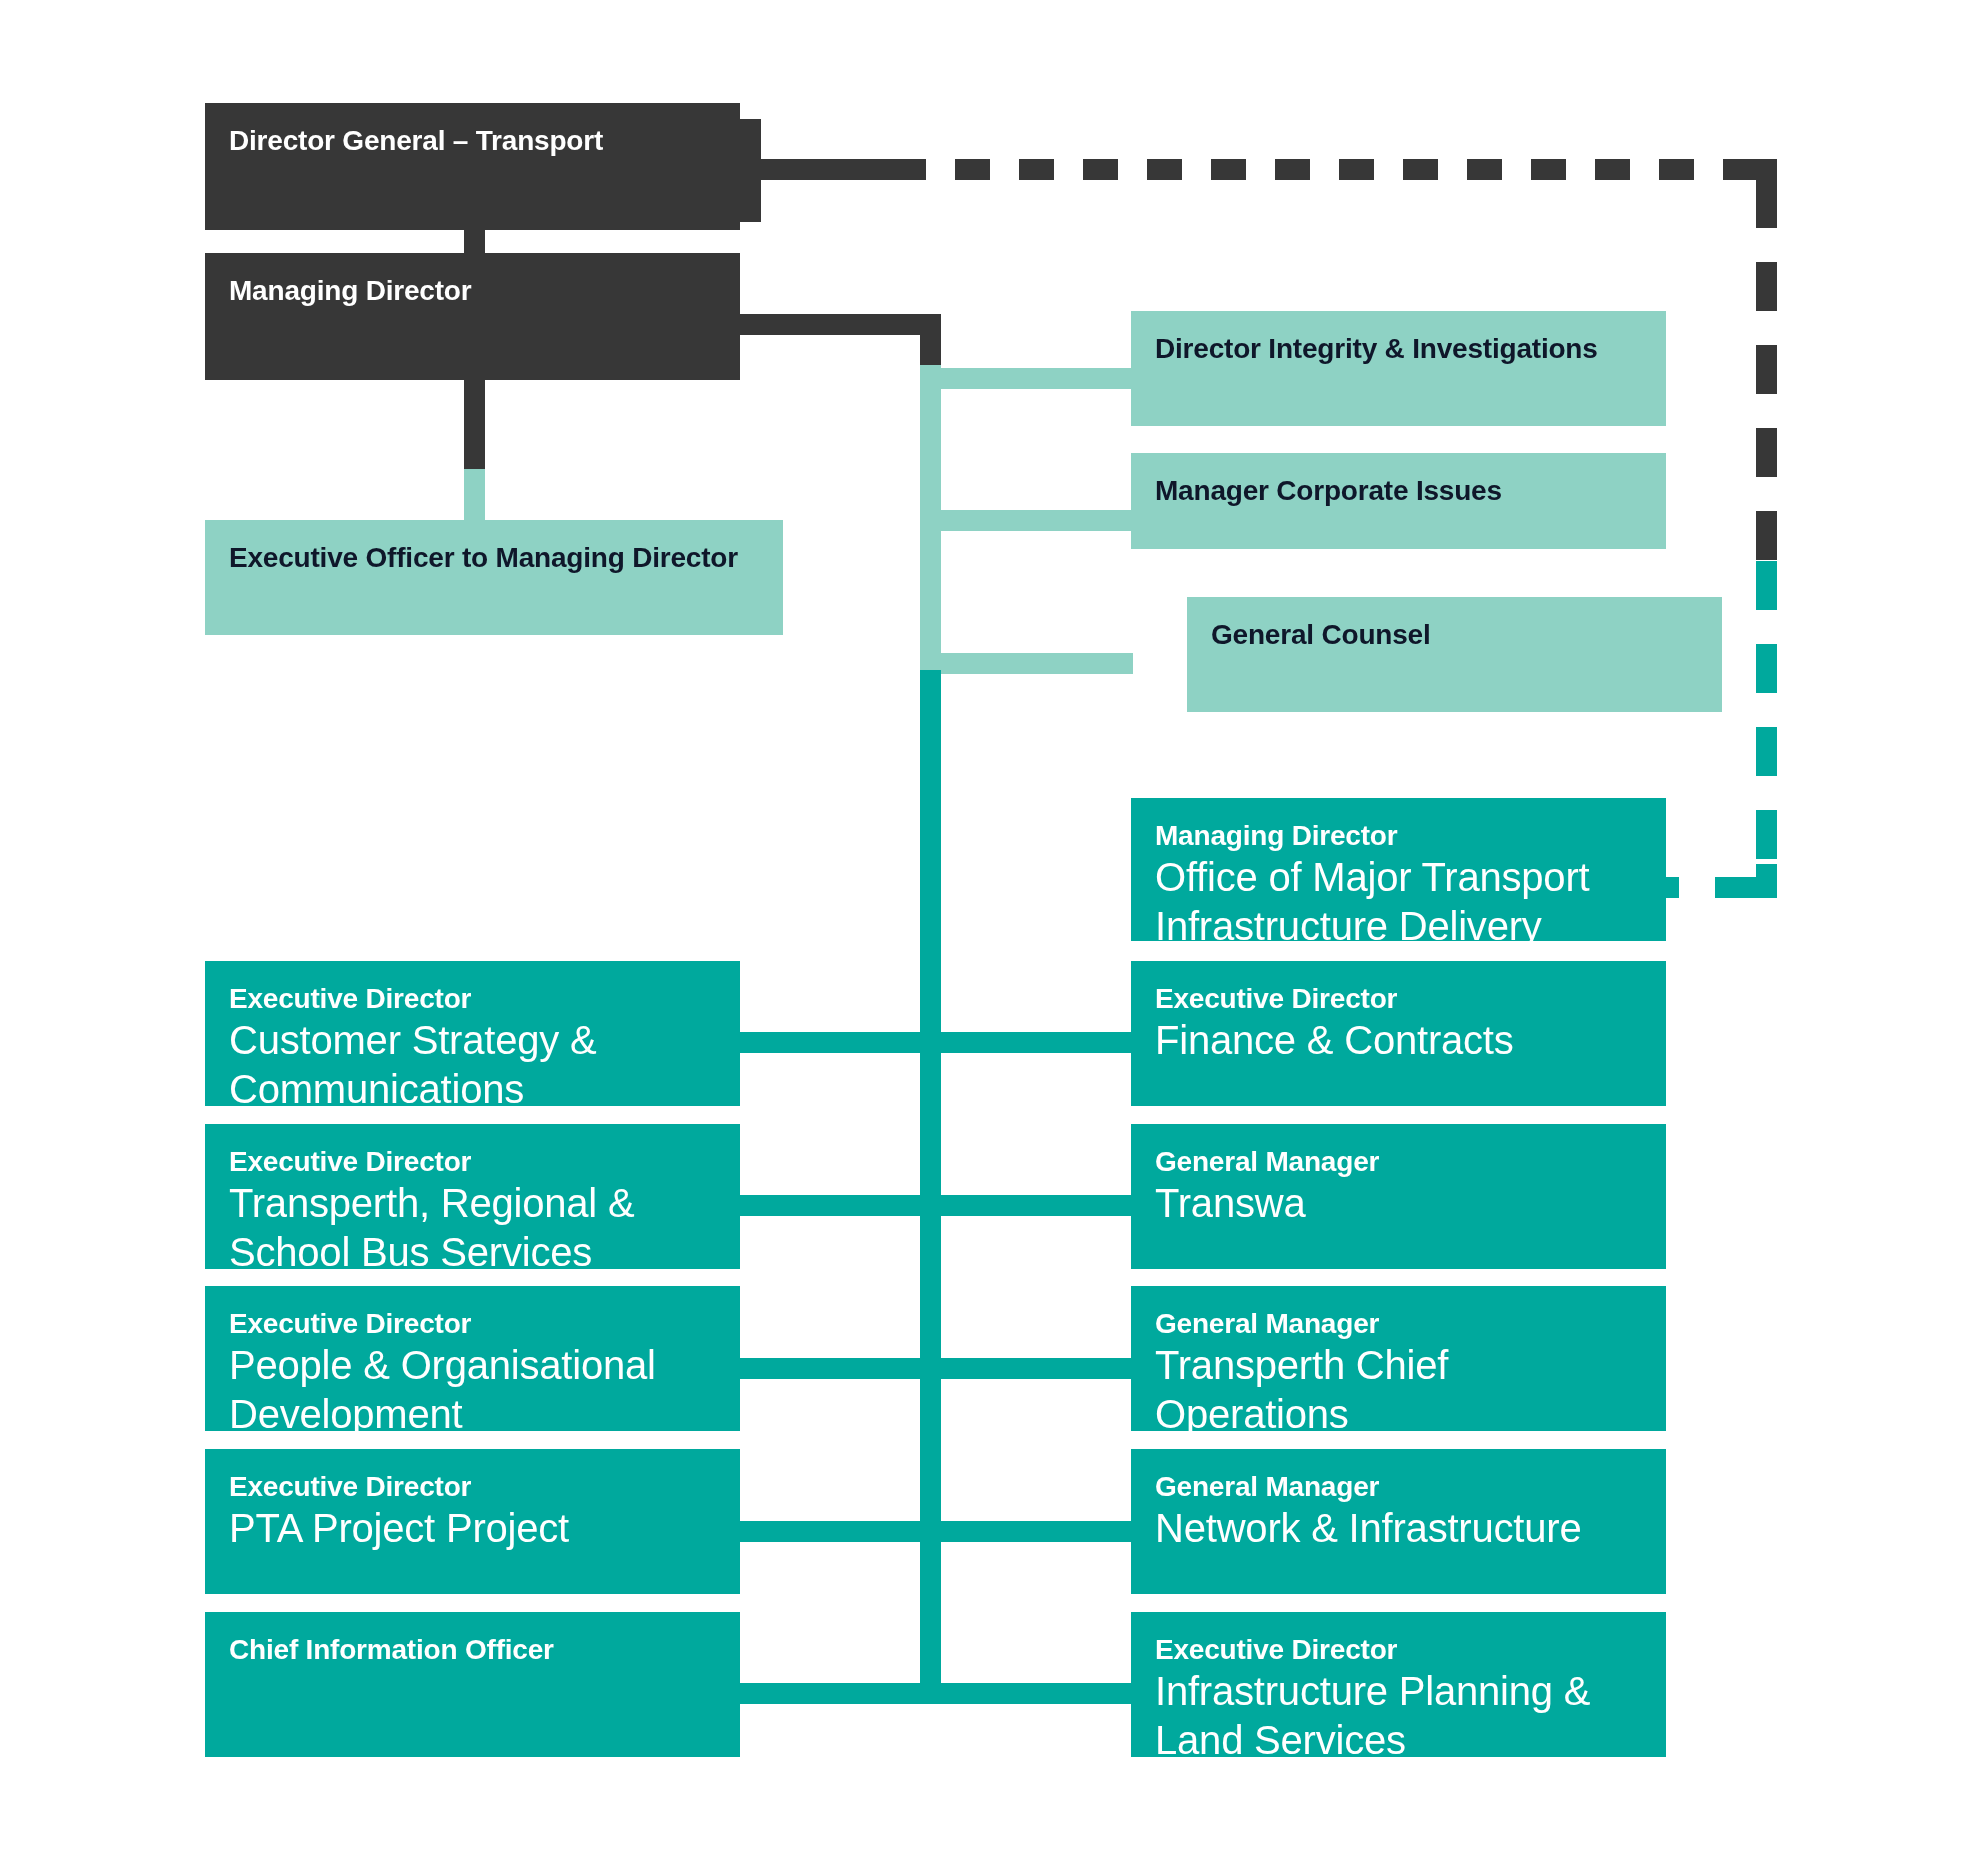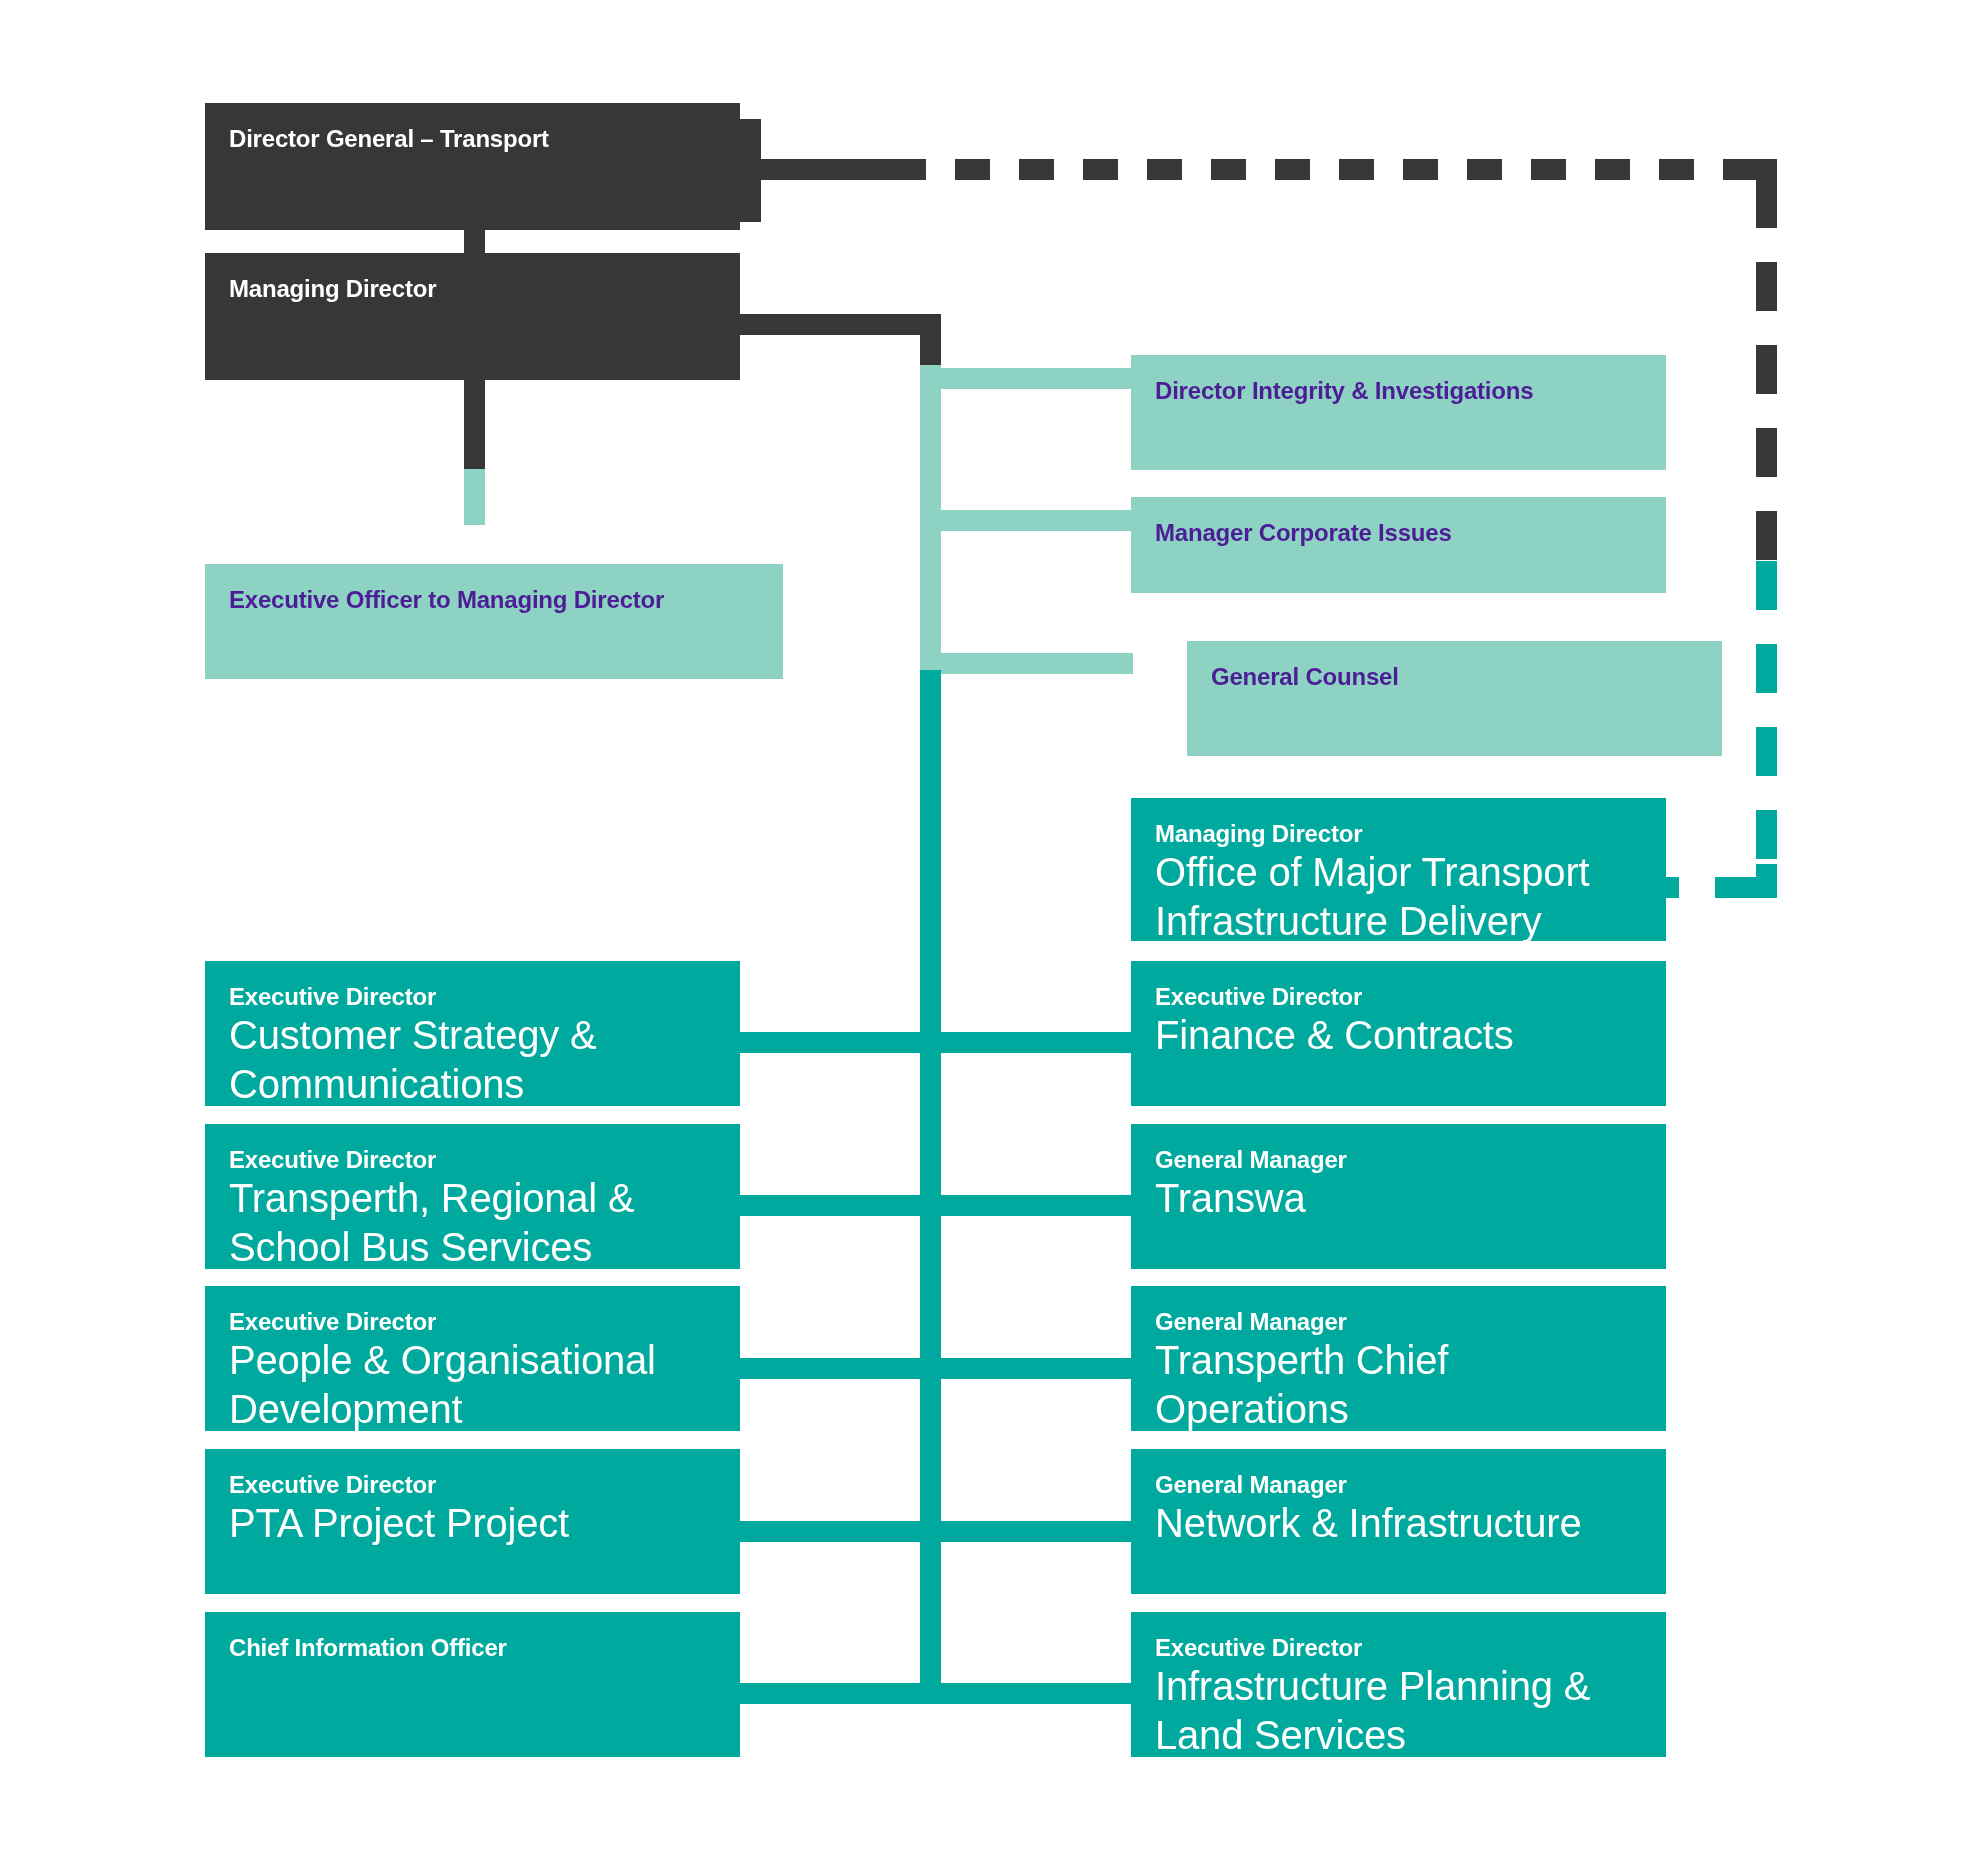--- a/index.html
+++ b/index.html
@@ -19,38 +19,37 @@
   }
   .node {
     position: absolute;
     box-sizing: border-box;
     padding: 20.6px 24px 16px 24px;
     line-height: 1.22;
     z-index: 5;
   }
   .node .role {
     font-weight: bold;
-    font-size: 24px;
+    font-size: 28px;
     display: block;
     letter-spacing: -0.2px;
   }
   .node .unit {
     font-weight: normal;
     font-size: 40px;
     display: block;
     letter-spacing: -0.2px;
   }
   .node.dark {
     background: #373737;
     color: #ffffff;
   }
   .node.mint {
     background: #8ed2c4;
-    color: #4c1d95;
-    margin-top: 44px;
+    color: #0f172a;
   }
   .node.teal {
     background: #00a99d;
     color: #ffffff;
   }
   
   .conn {
     position: absolute;
     z-index: 1;
   }

